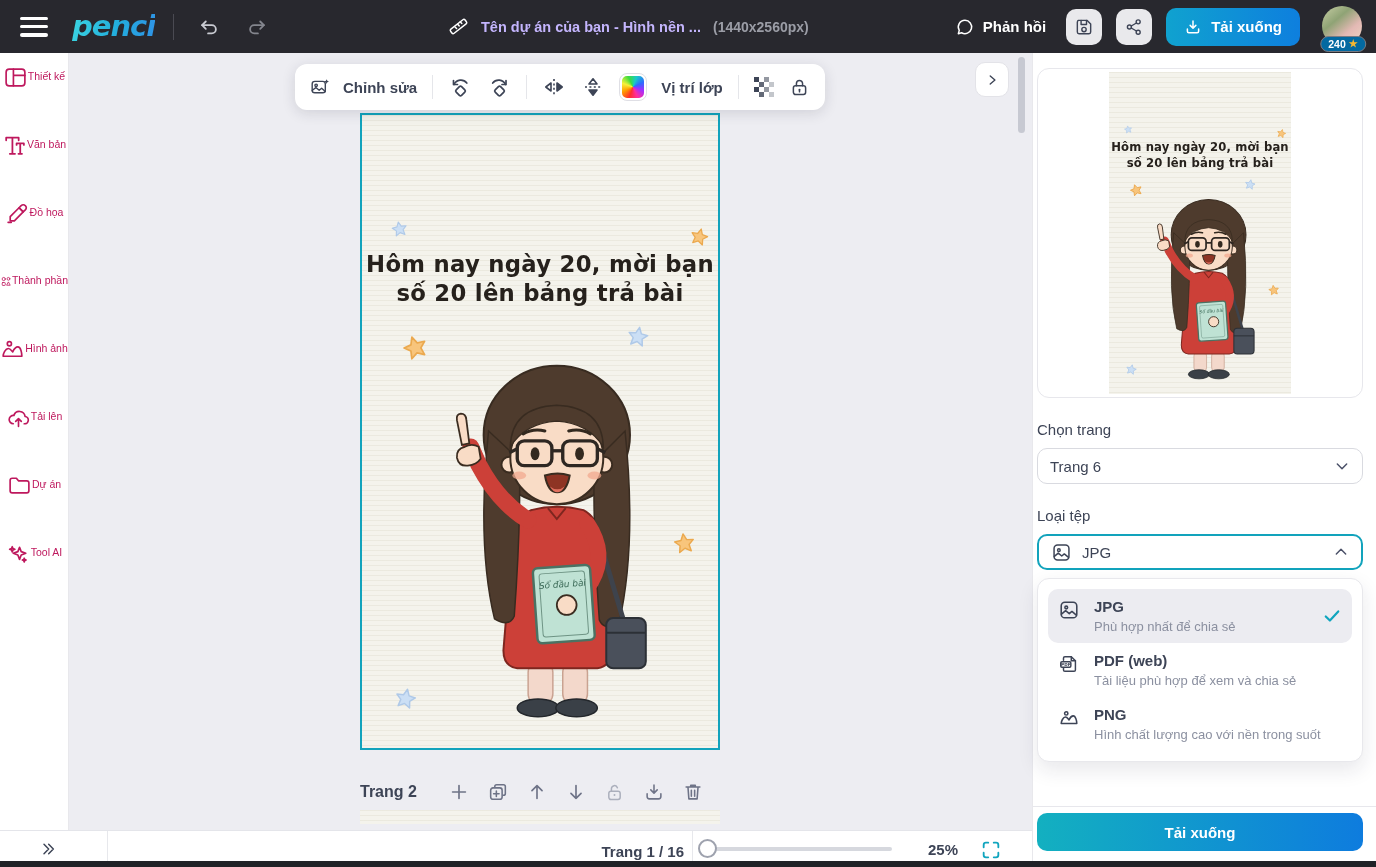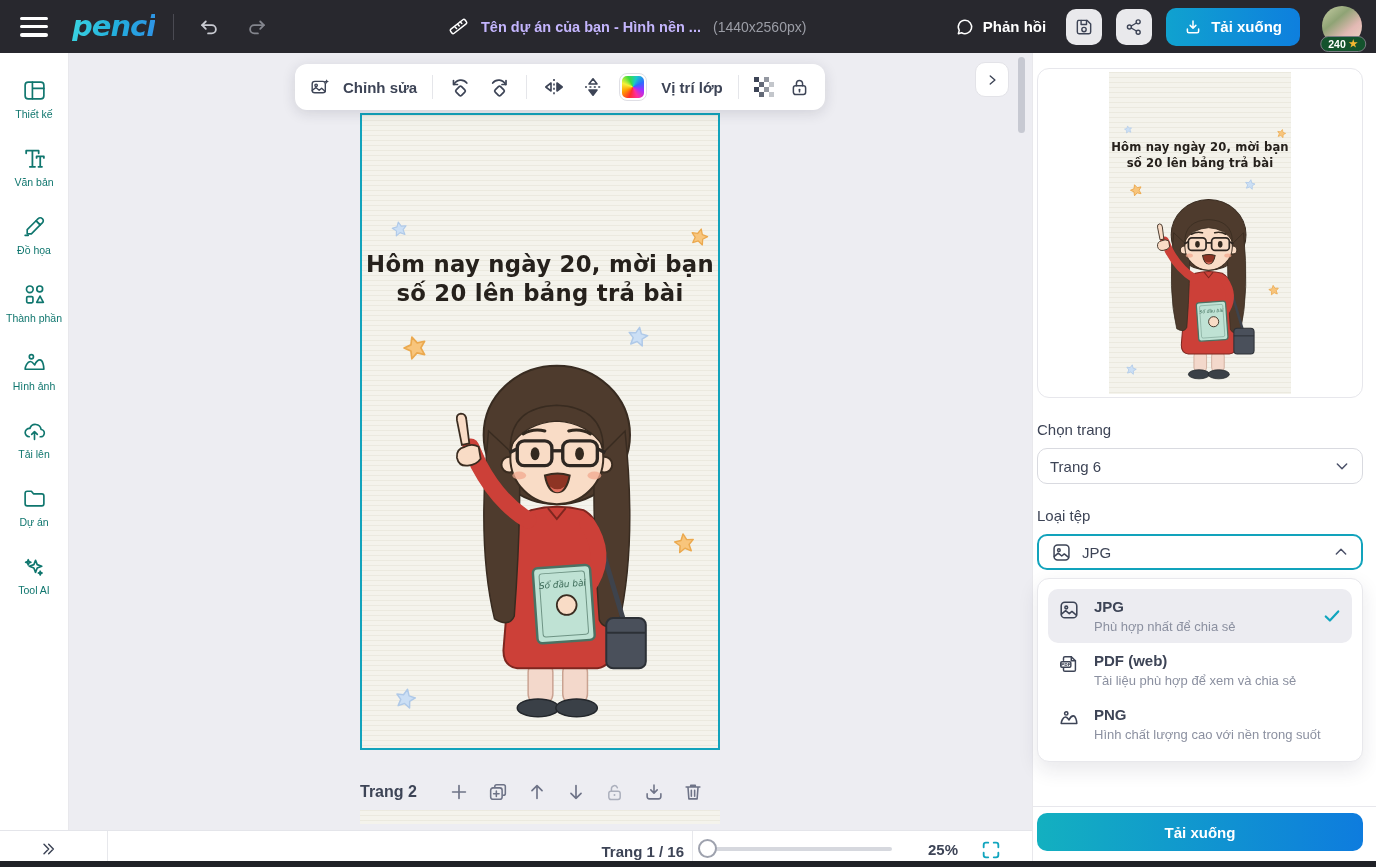--- a/index.html
+++ b/index.html
@@ -10,33 +10,33 @@
   
   .topbar{position:absolute;left:0;top:0;width:1376px;height:53px;background:#28282E;display:flex;align-items:center;z-index:30}
   .hamburger{margin-left:20px;width:28px;height:20px;display:flex;flex-direction:column;justify-content:space-between;cursor:pointer}
   .hamburger span{display:block;height:3.2px;background:#fff;border-radius:2px}
   .logo{margin-left:24px;font-family:"DejaVu Sans",sans-serif;font-style:italic;font-weight:bold;font-size:29px;letter-spacing:-1px;background:linear-gradient(100deg,#3BD6E2 0%,#22ACDC 55%,#2F93E6 100%);-webkit-background-clip:text;background-clip:text;color:transparent;line-height:1}
   .top-vdiv{width:1px;height:26px;background:#4A4A52;margin-left:18px}
   .histbtn{margin-left:22px;width:26px;height:26px;color:#C9CBD2;display:flex;align-items:center;justify-content:center;cursor:pointer}
   .histbtn.redo{color:#84868E;margin-left:22px}
   .title-group{position:absolute;left:448px;top:0;height:53px;display:flex;align-items:center;gap:12px}
   .title{color:#c4b5fd;font-size:14.5px;font-weight:bold}
-  .dims{color:#9B9DA6;font-size:14px;font-weight:normal}
+  .dims{color:#9B9DA6;font-size:14px;font-weight:bold}
   .top-right{margin-left:auto;margin-right:12px;display:flex;align-items:center;gap:14px}
   .feedback{display:flex;align-items:center;gap:8px;color:#fff;font-size:15px;font-weight:bold;cursor:pointer;margin-right:6px}
   .sqbtn{width:36px;height:36px;background:#E9E9EC;border-radius:10px;display:flex;align-items:center;justify-content:center;cursor:pointer;color:#3D4456}
   .dl-top{height:38px;padding:0 18px;border-radius:10px;background:linear-gradient(90deg,#10A2CF,#0E7FDE);display:flex;align-items:center;gap:9px;color:#fff;font-size:15px;font-weight:bold;cursor:pointer}
   .avatar-wrap{position:relative;width:42px;height:42px;margin-left:8px}
   .avatar{width:40px;height:40px;border-radius:50%;background:linear-gradient(140deg,#C9CFA6 0%,#8FA375 35%,#E3B9B4 65%,#EFD9C6 100%);cursor:pointer}
-  .credits{position:absolute;left:50%;transform:translateX(-50%);bottom:-4px;background:#14532d;border:1.5px solid #7A7B82;border-radius:9px;padding:1px 7px;display:flex;align-items:center;gap:3px;color:#fff;font-size:10.5px;font-weight:bold;white-space:nowrap}
+  .credits{position:absolute;left:50%;transform:translateX(-50%);bottom:-4px;background:#0369a1;border:1.5px solid #7A7B82;border-radius:9px;padding:1px 7px;display:flex;align-items:center;gap:3px;color:#fff;font-size:10.5px;font-weight:bold;white-space:nowrap}
   .credits .star{color:#F5B731;font-size:10px}
 
   
   .sidebar{position:absolute;left:0;top:53px;bottom:37px;width:69px;background:#fff;border-right:1px solid #E8E8EC;display:flex;flex-direction:column;padding-top:12px;z-index:10}
-  .side-item{height:68px;display:flex;flex-direction:column;align-items:center;justify-content:center;color:#0f766e;cursor:pointer}
+  .side-item{height:68px;display:flex;justify-content:center;color:#be185d;cursor:pointer}
   .side-item .lbl{font-size:10.5px;margin-top:5px;white-space:nowrap}
 
   
   .canvas{position:absolute;left:69px;top:53px;right:344px;bottom:37px;background:#EDEDF2;overflow:hidden}
   .paper{background-color:#F4F3EC;background-image:repeating-linear-gradient(180deg,rgba(203,198,176,.22) 0px,rgba(203,198,176,.22) 1px,transparent 1px,transparent 5px)}
   .canvas-page{position:absolute;left:291px;top:60px;width:360px;height:637px;border:2px solid #12A3BC;cursor:pointer}
   .canvas-page svg{width:100%;height:100%}
   .page2-strip{position:absolute;left:291px;top:757px;width:360px;height:14px}
 
   

